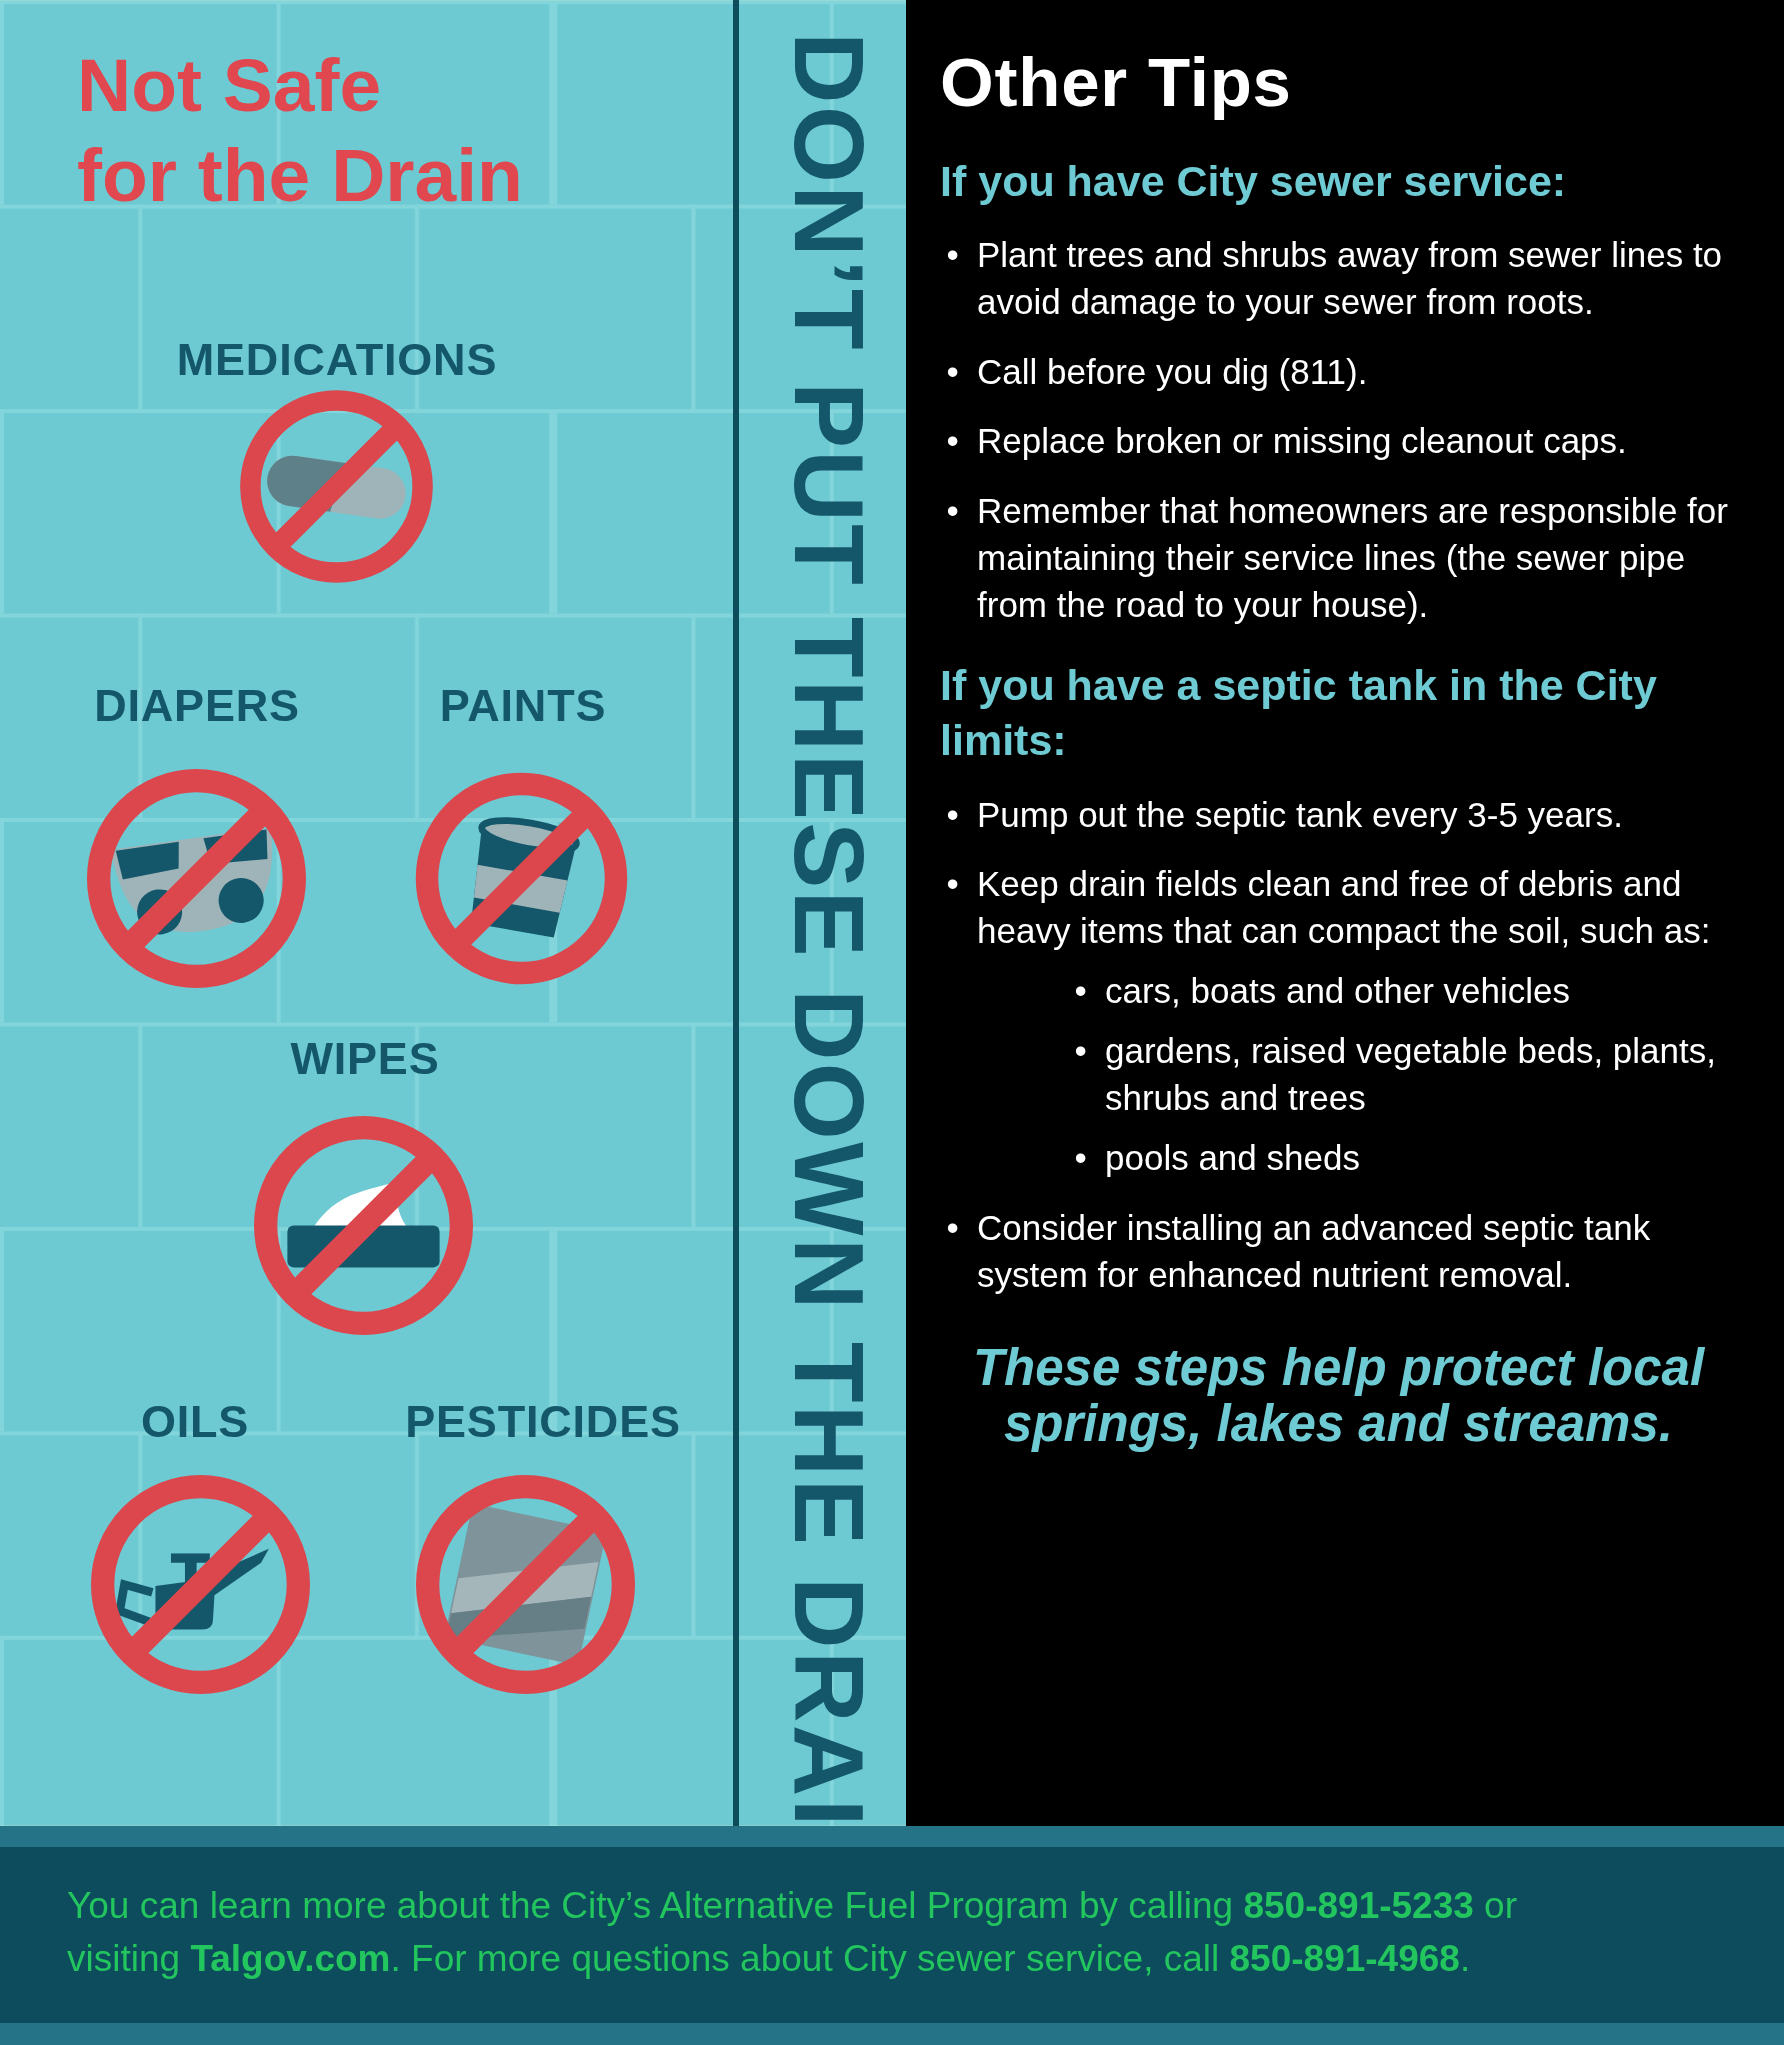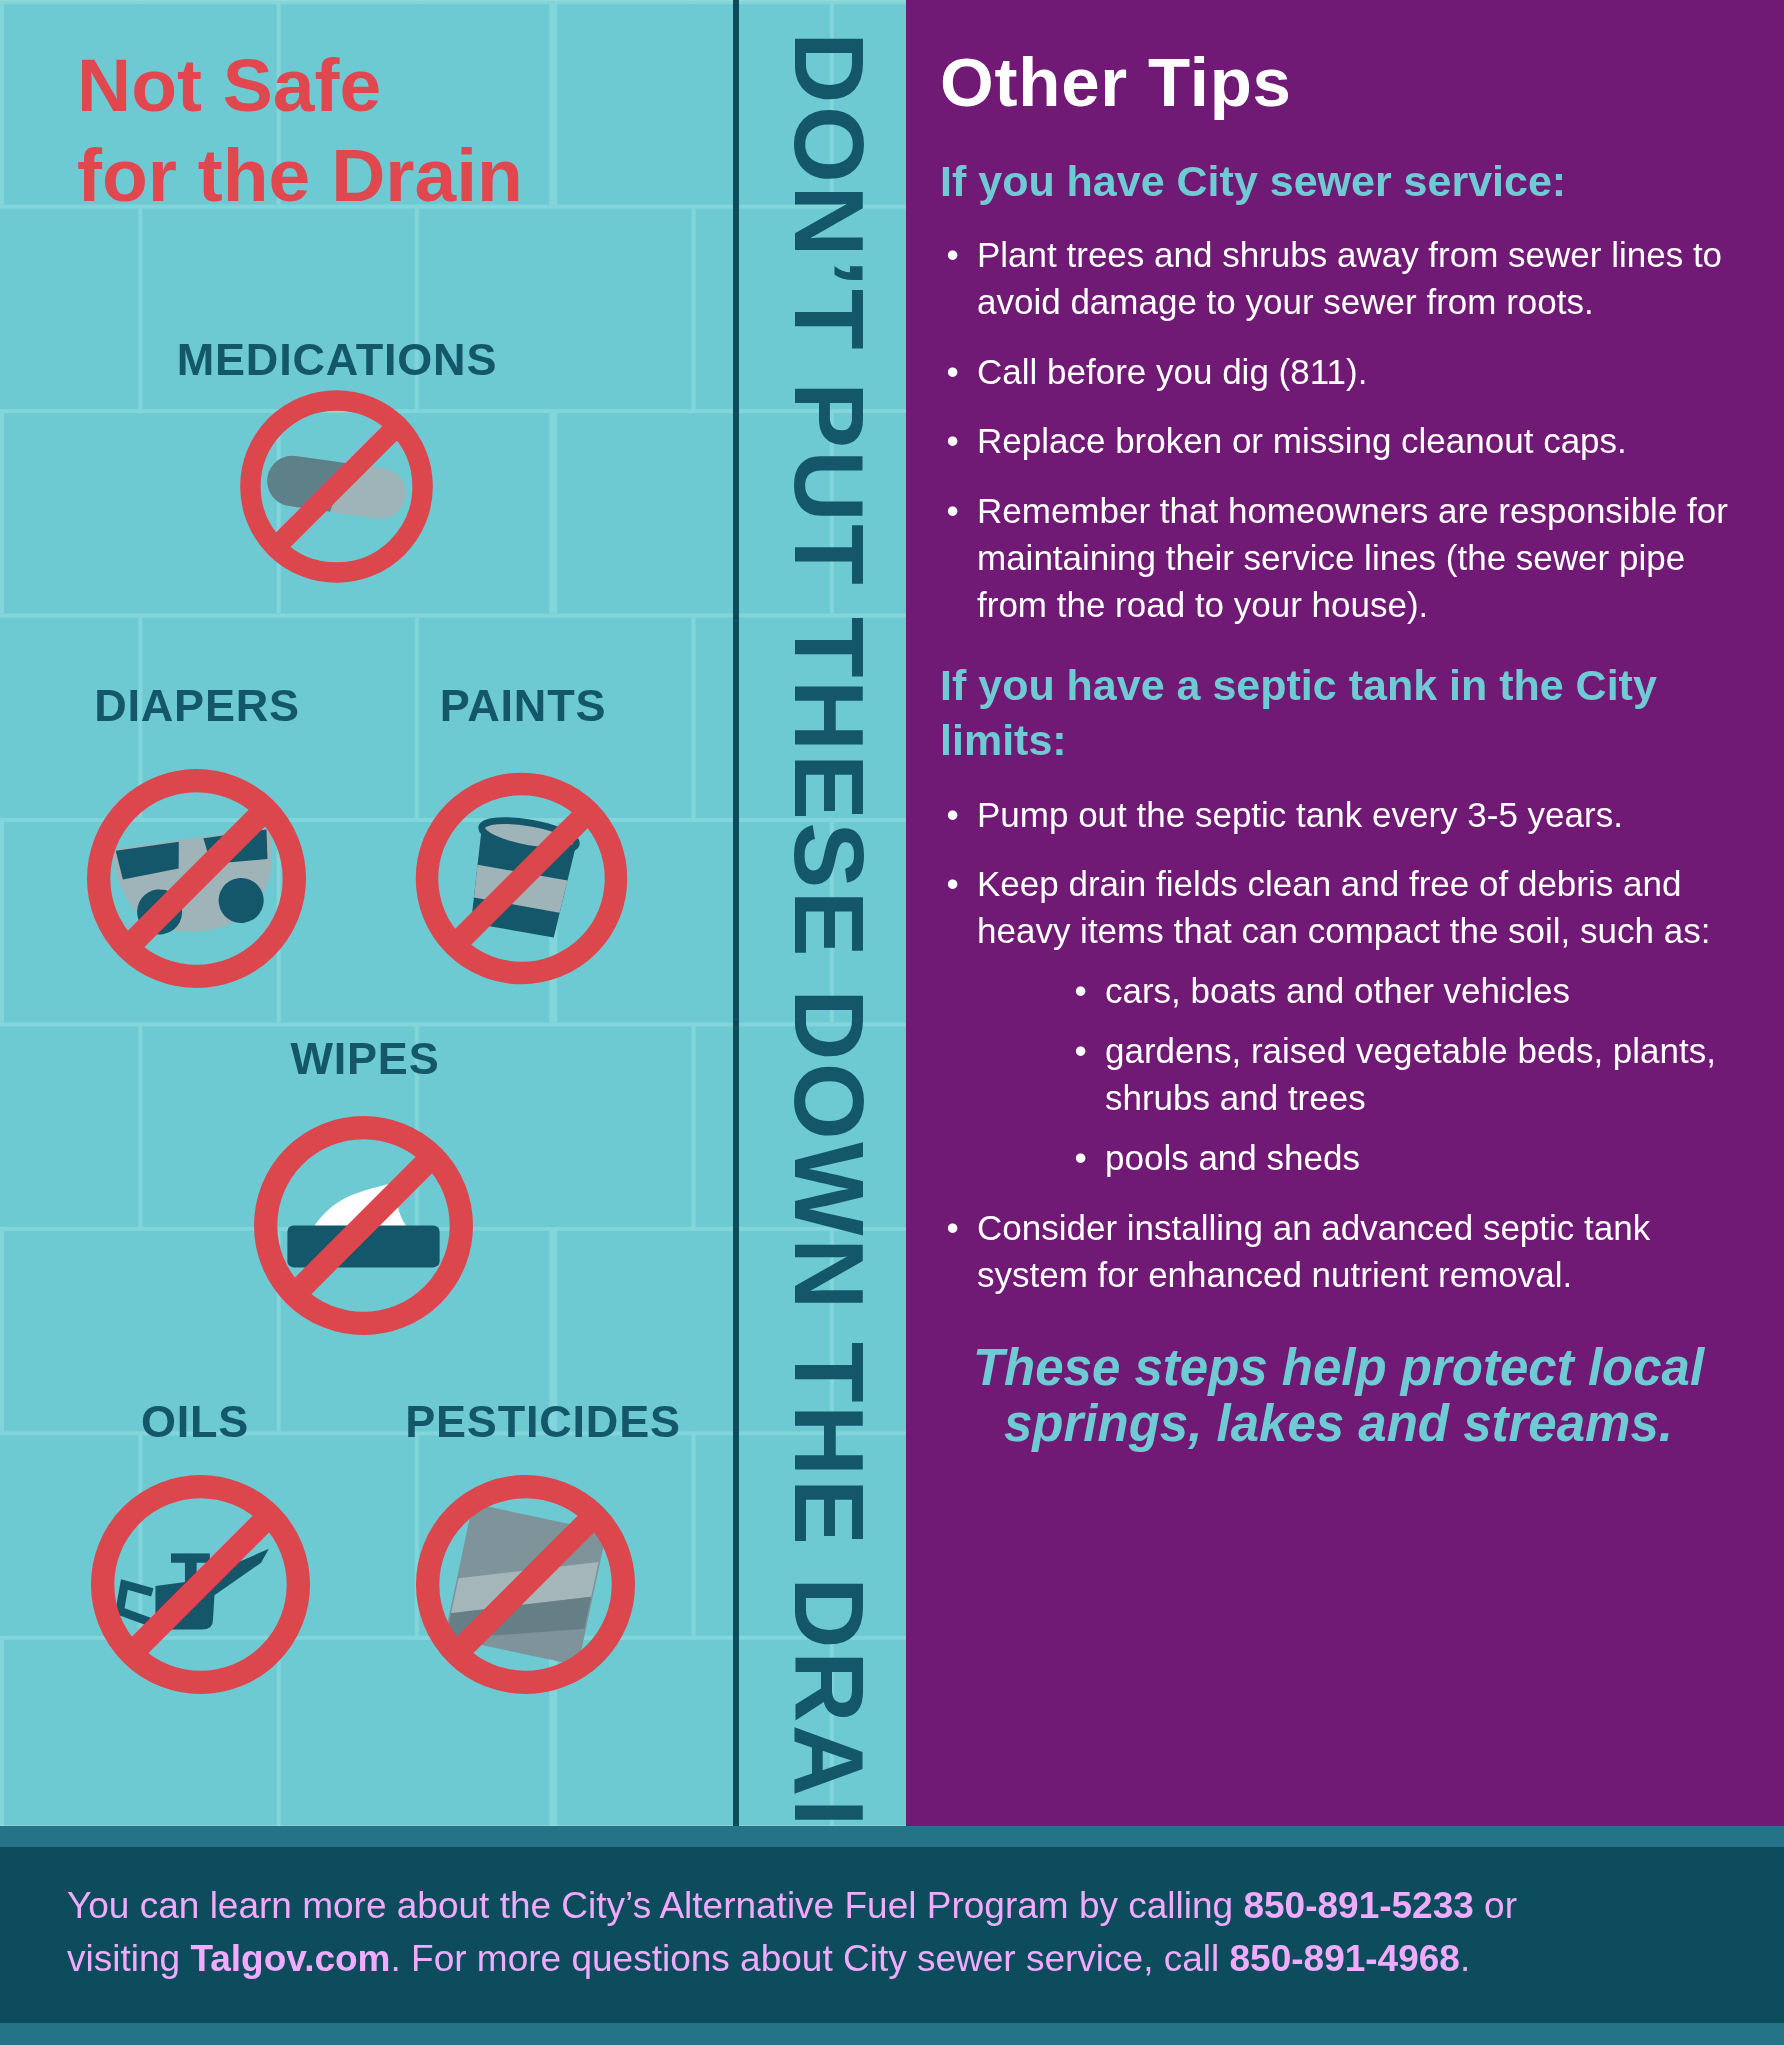--- a/index.html
+++ b/index.html
@@ -16,38 +16,38 @@
   .no-icon{position:absolute;}
   .no-icon svg{display:block;width:100%;height:100%;}
 
   .divider-line{position:absolute;left:733px;top:0;width:5.6px;height:1826px;background:#0d4c5b;}
   .vertical-banner{position:absolute;left:881px;top:32px;transform-origin:0 0;
                    transform:rotate(90deg);color:#14576b;font-weight:700;font-size:99px;
                    line-height:104px;letter-spacing:2.4px;white-space:nowrap;}
 
   
   .right-panel{position:absolute;left:906px;top:0;width:878px;height:1826px;
-               background:#701a75;box-sizing:border-box;padding:35px 47px 4px 34px;color:#fff;}
+               background:#000000;box-sizing:border-box;padding:35px 47px 4px 34px;color:#fff;}
   .right-panel h1{margin:8px 0 24px;font-size:69px;line-height:80px;color:#ffffff;
                   font-weight:700;letter-spacing:0.8px;}
   .right-panel h2{margin:30.5px 0 8px;font-size:43px;line-height:55px;color:#6fcbd3;font-weight:700;}
   .tips-list{list-style:none;margin:0;padding:0;}
   .tips-list li{position:relative;padding-left:37px;margin-top:22.5px;
                 font-size:35px;line-height:47px;font-weight:400;}
   .tips-list li::before{content:"\2022";position:absolute;left:6.4px;top:0;}
   .tips-list li.sub{margin-left:128px;margin-top:13px;}
   .callout{margin-top:42px;padding:0 24px;text-align:center;color:#6fcbd3;
            font-style:italic;font-weight:700;font-size:51px;line-height:56px;}
 
   
   .band{position:absolute;left:0;width:1785px;background:#247386;}
   .band-top{top:1826px;height:21px;}
   .band-bottom{top:2023px;height:22.5px;}
   .footer{position:absolute;left:0;top:1847px;width:1785px;height:176px;background:#0c4c5c;
-          box-sizing:border-box;padding:32px 48px 0 67px;color:#f0abfc;
+          box-sizing:border-box;padding:32px 48px 0 67px;color:#22c55e;
           font-size:37px;line-height:53px;}
   .footer .b{font-weight:700;}
 </style>
 </head>
 <body>
 
 <div class="poster">
 
   <div class="left-area">
     <svg class="tiles-svg" width="906" height="1826" viewBox="0 0 1130 2277">

